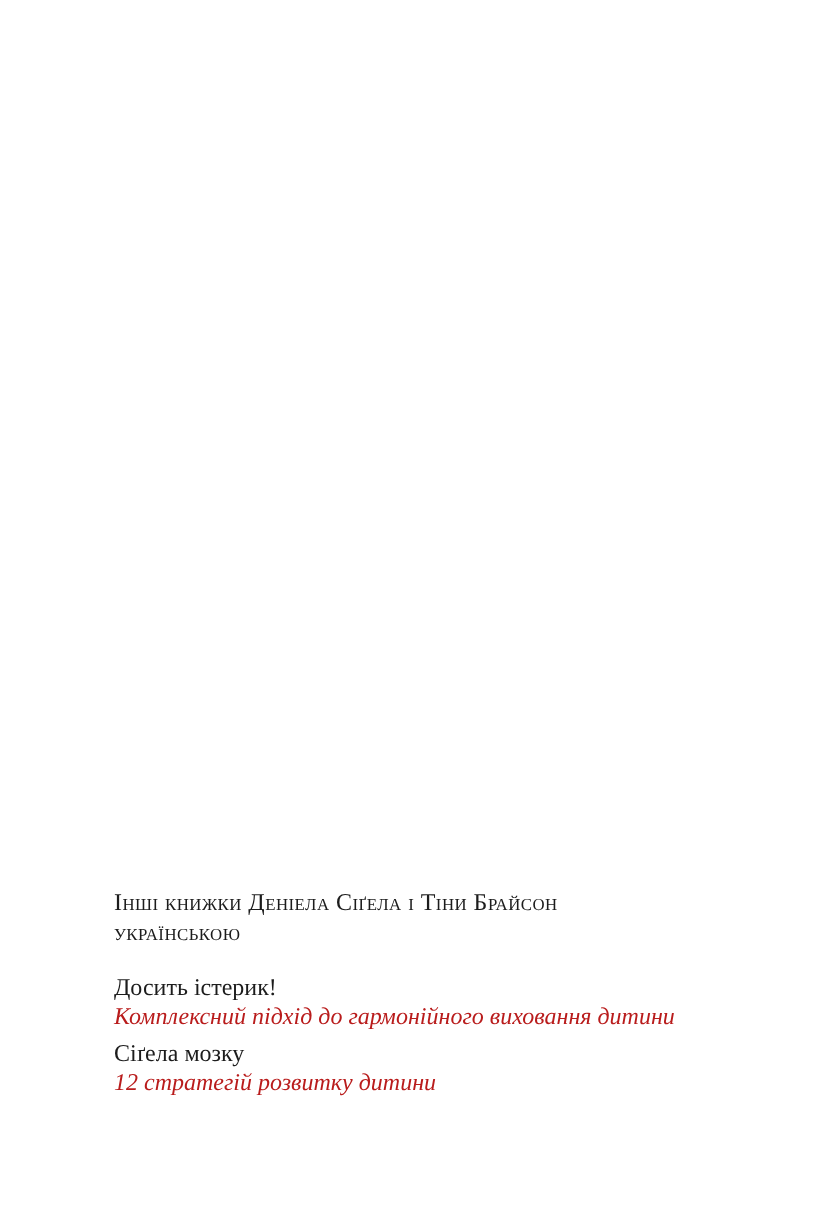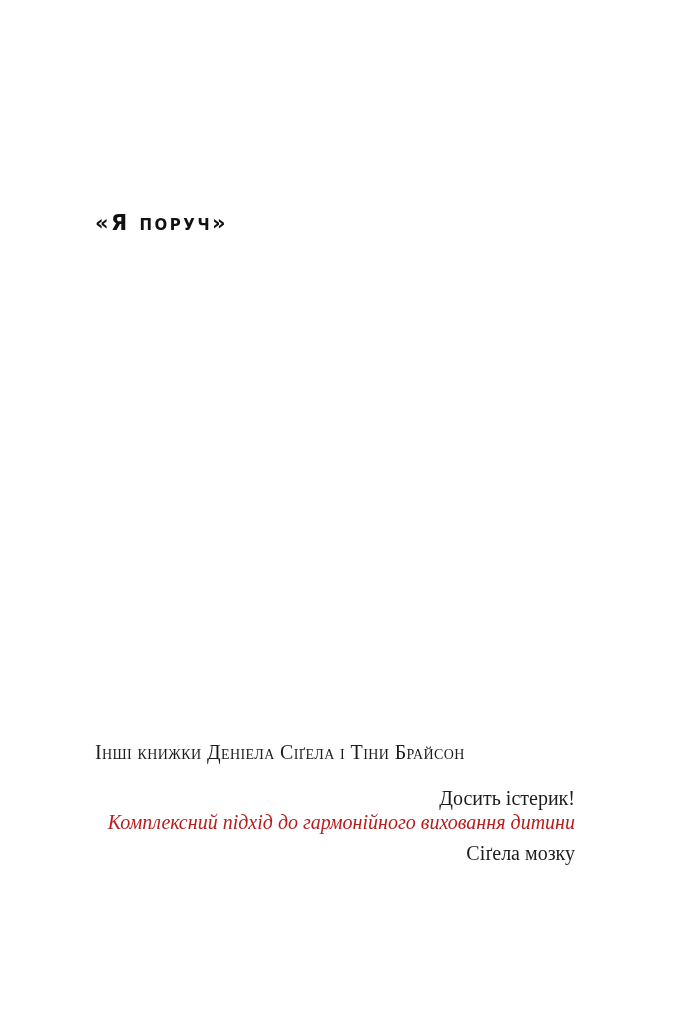--- a/index.html
+++ b/index.html
@@ -46,21 +46,20 @@
     font-weight: 400;
     font-variant: small-caps;
     letter-spacing: 0.4px;
     color: #1c1c1c;
   }
   .other-books-heading .line {
     display: block;
   }
   .book-entry {
     margin: 0 0 7px 0;
-    text-align: right;
   }
   .book-title {
     margin: 0;
     font-size: 20px;
     line-height: 24px;
     font-weight: 400;
     font-style: normal;
     color: #1c1c1c;
     white-space: nowrap;
   }
@@ -72,32 +71,33 @@
     font-style: italic;
     color: #b91c1c;
     white-space: nowrap;
   }
 </style>
 </head>
 <body>
 
 <div class="page">
 
-  <h1 class="half-title">«Я поруч»</h1>
 
   <section class="other-books">
 
     <h2 class="other-books-heading">
       <span class="line">Інші книжки Деніела Сіґела і Тіни Брайсон</span>
+      <span class="line">українською</span>
     </h2>
 
     <div class="book-entry">
       <p class="book-title">Досить істерик!</p>
       <p class="book-subtitle">Комплексний підхід до гармонійного виховання дитини</p>
     </div>
 
     <div class="book-entry">
       <p class="book-title">Сіґела мозку</p>
+      <p class="book-subtitle">12 стратегій розвитку дитини</p>
     </div>
 
   </section>
 
 </div>
 
 </body></html>

